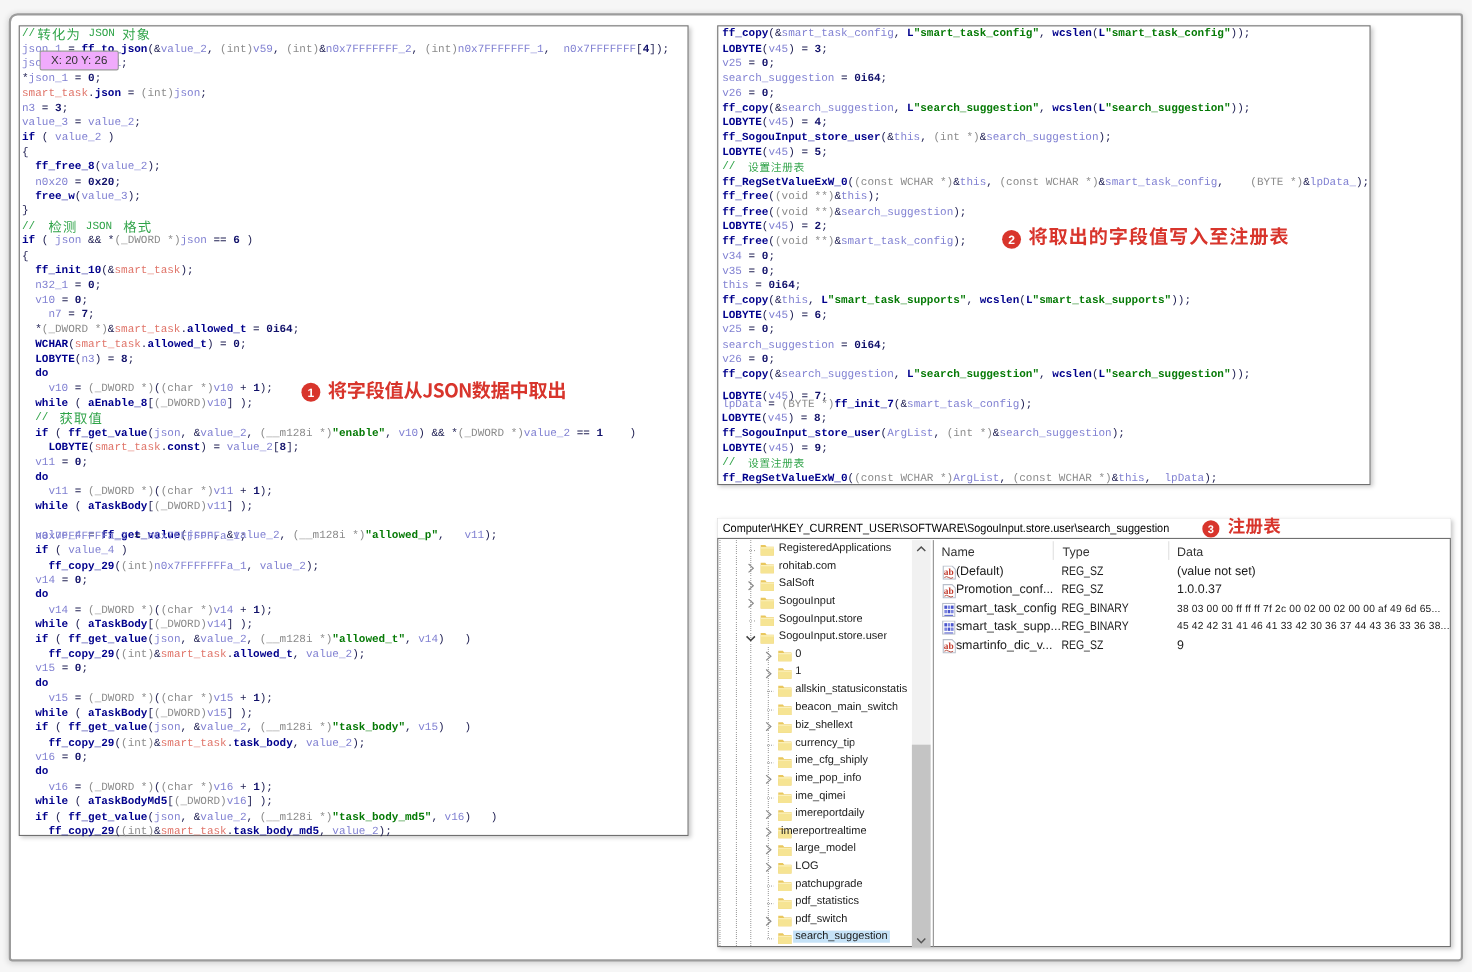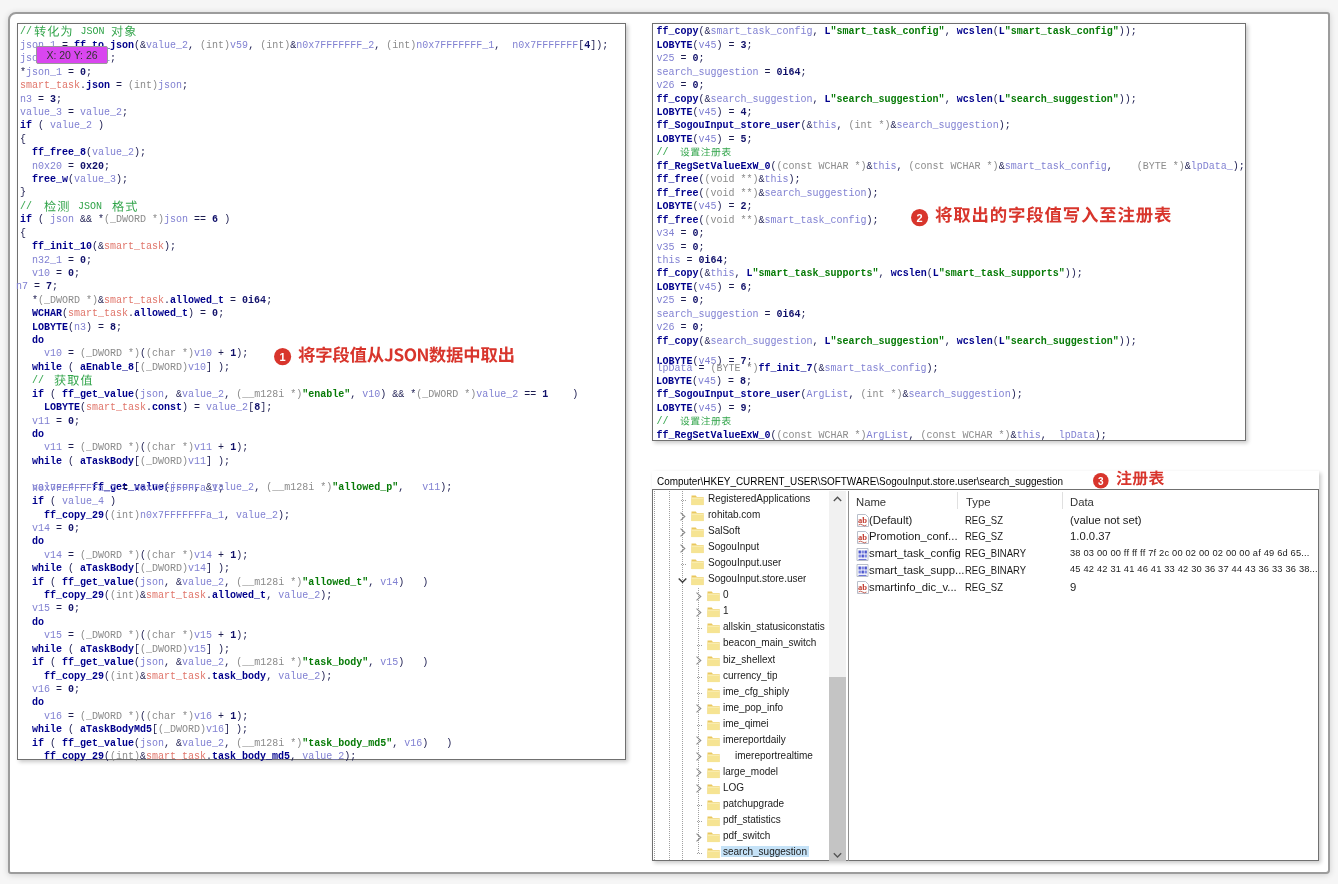--- a/index.html
+++ b/index.html
@@ -23,21 +23,21 @@
 .dash{position:absolute;height:1px;background-image:repeating-linear-gradient(to right,#a0a0a0 0 1px,transparent 1px 2px)}
 .trow{position:absolute;font-size:10px;color:#1a1a1a;white-space:pre}
 .trow.sel{background:#c5e2f7;padding:0 2px;margin-left:-2px}
 .lh{position:absolute;font-size:11.3px;color:#333}
 .lrow{position:absolute;font-size:11.3px;color:#1a1a1a;white-space:pre}
 .lrow.hex{font-size:9.3px;letter-spacing:0.18px;color:#222}
 .lrow.typ{transform:scaleX(0.84);transform-origin:0 0}
 .colsep{position:absolute;top:492px;height:17px;width:1px;background:#e0e0e0}
 #sbar{position:absolute;left:829px;top:491px;width:17px;height:369px;background:#f1f1f1}
 #sthumb{position:absolute;left:829px;top:677px;width:17px;height:184px;background:#c4c4c4}
-#tooltip{position:absolute;left:36px;top:46px;width:72px;height:18px;background:#d946ef;border:1px solid #9a9a9a;border-radius:2px;font-size:10.5px;color:#333;line-height:17px;text-align:center}
+#tooltip{position:absolute;left:36px;top:46px;width:72px;height:18px;background:#f0abfc;border:1px solid #9a9a9a;border-radius:2px;font-size:10.5px;color:#333;line-height:17px;text-align:center}
 </style></head><body>
 <div id="frame"></div>
 <div class="panel" id="p1"></div>
 <div class="panel" id="p2"></div>
 <div class="panel" id="p3"></div>
 <div class="cl c" style="left:20px;top:25.40px">//</div>
 <div class="cl c" style="left:80.5px;top:25.40px">JSON</div>
 <svg style="position:absolute;left:34.0px;top:25.4px" width="40.8" height="15.2">
     <g fill="#2fa348" transform="translate(0,10.74) scale(0.01220,-0.01220)">
       <use href="#g21" x="0.0"></use>
@@ -75,21 +75,21 @@
     <g fill="#2fa348" transform="translate(0,10.74) scale(0.01220,-0.01220)">
       <use href="#g28" x="0.0"></use>
       <use href="#g29" x="1082.0"></use>
     </g>
   </svg>
 <div class="cl" style="left:20.0px;top:213.28px"><i class="f">if</i> ( <i class="v">json</i> &amp;&amp; *<i class="g">(_DWORD *)</i><i class="v">json</i> == <i class="n">6</i> )</div>
 <div class="cl" style="left:20.0px;top:226.70px">{</div>
 <div class="cl" style="left:20.0px;top:240.12px">  <i class="f">ff_init_10</i>(&amp;<i class="h">smart_task</i>);</div>
 <div class="cl" style="left:20.0px;top:253.54px">  <i class="v">n32_1</i> = <i class="n">0</i>;</div>
 <div class="cl" style="left:20.0px;top:266.96px">  <i class="v">v10</i> = <i class="n">0</i>;</div>
-<div class="cl" style="left:4px;top:280.38px">  <i class="v">n7</i> = <i class="n">7</i>;</div>
+<div class="cl" style="left:32px;top:280.38px">  <i class="v">n7</i> = <i class="n">7</i>;</div>
 <div class="cl" style="left:20.0px;top:293.80px">  *<i class="g">(_DWORD *)</i>&amp;<i class="h">smart_task</i>.<i class="f">allowed_t</i> = <i class="n">0i64</i>;</div>
 <div class="cl" style="left:20.0px;top:307.22px">  <i class="f">WCHAR</i>(<i class="h">smart_task</i>.<i class="f">allowed_t</i>) = <i class="n">0</i>;</div>
 <div class="cl" style="left:20.0px;top:320.64px">  <i class="f">LOBYTE</i>(<i class="v">n3</i>) = <i class="n">8</i>;</div>
 <div class="cl" style="left:20.0px;top:334.06px">  <i class="f">do</i></div>
 <div class="cl" style="left:20.0px;top:347.48px">    <i class="v">v10</i> = <i class="g">(_DWORD *)</i>(<i class="g">(char *)</i><i class="v">v10</i> + <i class="n">1</i>);</div>
 <div class="cl" style="left:20.0px;top:360.90px">  <i class="f">while</i> ( <i class="f">aEnable_8</i>[<i class="g">(_DWORD)</i><i class="v">v10</i>] );</div>
 <div class="cl c" style="left:32px;top:374.32px">//</div>
 <svg style="position:absolute;left:53.5px;top:374.3px" width="40.8" height="15.2">
     <g fill="#2fa348" transform="translate(0,10.74) scale(0.01220,-0.01220)">
       <use href="#g30" x="0.0"></use>
@@ -222,21 +222,21 @@
     <path d="M0.5 3.6 h12 v7.5 h-12 z" fill="#f6e493"></path>
     <path d="M0.5 3.6 h12 v1.1 h-12 z" fill="#fbf0bb"></path>
   </svg>
 <div class="trow" style="left:708px;top:541.15px;max-width:120px;overflow:hidden">SogouInput</div>
 <div class="dash" style="left:680.5px;top:564.2px;width:6px"></div>
 <svg style="position:absolute;left:690.5px;top:558.2px" width="13" height="12" viewBox="0 0 13 12">
     <path d="M0.5 1.5 h4.2 l1.2 1.6 h6.6 v8 h-12 z" fill="#e9c75e"></path>
     <path d="M0.5 3.6 h12 v7.5 h-12 z" fill="#f6e493"></path>
     <path d="M0.5 3.6 h12 v1.1 h-12 z" fill="#fbf0bb"></path>
   </svg>
-<div class="trow" style="left:708px;top:557.20px;max-width:120px;overflow:hidden">SogouInput.user</div>
+<div class="trow" style="left:708px;top:557.20px;max-width:120px;overflow:hidden">SogouInput.store</div>
 <svg style="position:absolute;left:677.5px;top:576.8px" width="9" height="7" viewBox="0 0 9 7">
     <path d="M0.7 1.5 L4.5 5.3 L8.3 1.5" fill="none" stroke="#404040" stroke-width="1.4"></path>
   </svg>
 <svg style="position:absolute;left:690.5px;top:574.2px" width="13" height="12" viewBox="0 0 13 12">
     <path d="M0.5 1.5 h4.2 l1.2 1.6 h6.6 v8 h-12 z" fill="#e9c75e"></path>
     <path d="M0.5 3.6 h12 v7.5 h-12 z" fill="#f6e493"></path>
     <path d="M0.5 3.6 h12 v1.1 h-12 z" fill="#fbf0bb"></path>
   </svg>
 <div class="trow" style="left:708px;top:573.25px;max-width:120px;overflow:hidden">SogouInput.store.user</div>
 <svg style="position:absolute;left:694.5px;top:591.8px" width="7" height="9" viewBox="0 0 7 9">
@@ -320,21 +320,21 @@
   </svg>
 <div class="trow" style="left:723px;top:733.75px;max-width:105px;overflow:hidden">imereportdaily</div>
 <svg style="position:absolute;left:694.5px;top:752.3px" width="7" height="9" viewBox="0 0 7 9">
     <path d="M1.5 0.7 L5.8 4.5 L1.5 8.3" fill="none" stroke="#8a8a8a" stroke-width="1.1"></path>
   </svg>
 <svg style="position:absolute;left:706.5px;top:750.8px" width="13" height="12" viewBox="0 0 13 12">
     <path d="M0.5 1.5 h4.2 l1.2 1.6 h6.6 v8 h-12 z" fill="#e9c75e"></path>
     <path d="M0.5 3.6 h12 v7.5 h-12 z" fill="#f6e493"></path>
     <path d="M0.5 3.6 h12 v1.1 h-12 z" fill="#fbf0bb"></path>
   </svg>
-<div class="trow" style="left:735px;top:749.80px;max-width:105px;overflow:hidden">imereportrealtime</div>
+<div class="trow" style="left:710px;top:749.80px;max-width:105px;overflow:hidden">imereportrealtime</div>
 <svg style="position:absolute;left:694.5px;top:768.4px" width="7" height="9" viewBox="0 0 7 9">
     <path d="M1.5 0.7 L5.8 4.5 L1.5 8.3" fill="none" stroke="#8a8a8a" stroke-width="1.1"></path>
   </svg>
 <svg style="position:absolute;left:706.5px;top:766.9px" width="13" height="12" viewBox="0 0 13 12">
     <path d="M0.5 1.5 h4.2 l1.2 1.6 h6.6 v8 h-12 z" fill="#e9c75e"></path>
     <path d="M0.5 3.6 h12 v7.5 h-12 z" fill="#f6e493"></path>
     <path d="M0.5 3.6 h12 v1.1 h-12 z" fill="#fbf0bb"></path>
   </svg>
 <div class="trow" style="left:723px;top:765.85px;max-width:105px;overflow:hidden">large_model</div>
 <svg style="position:absolute;left:694.5px;top:784.4px" width="7" height="9" viewBox="0 0 7 9">

